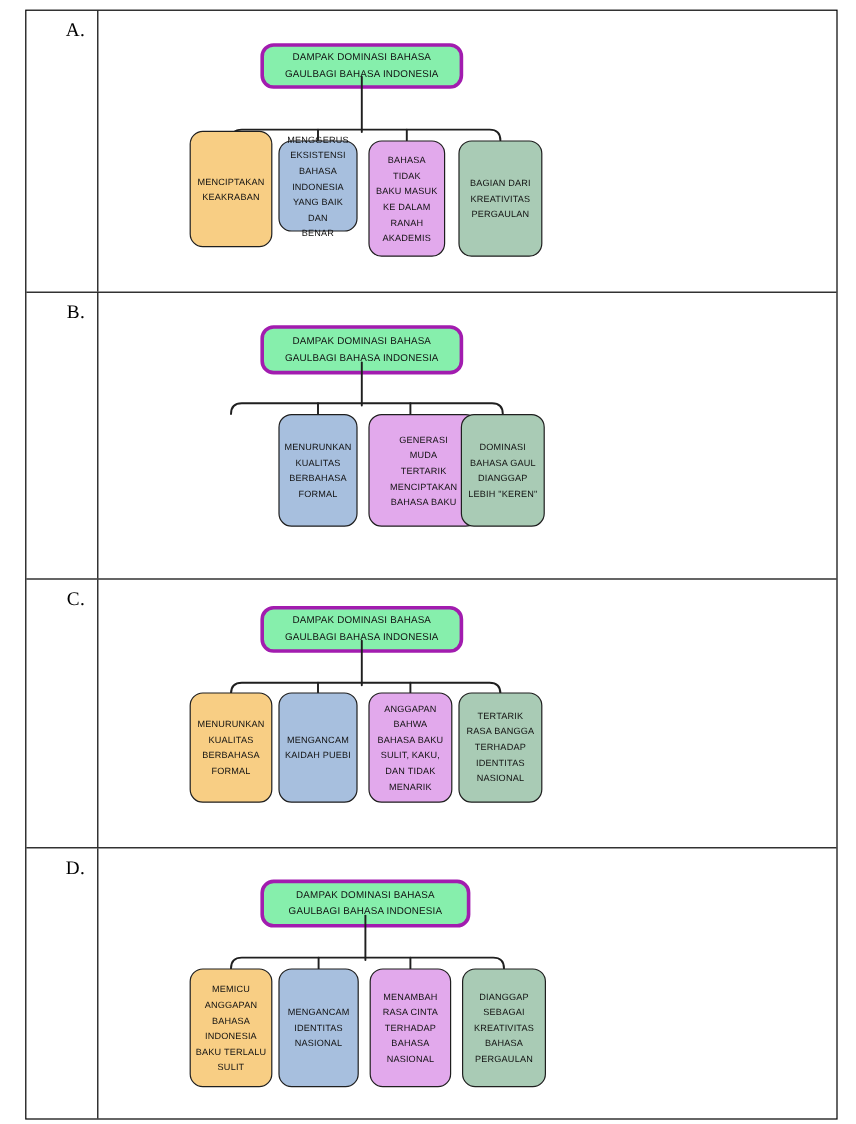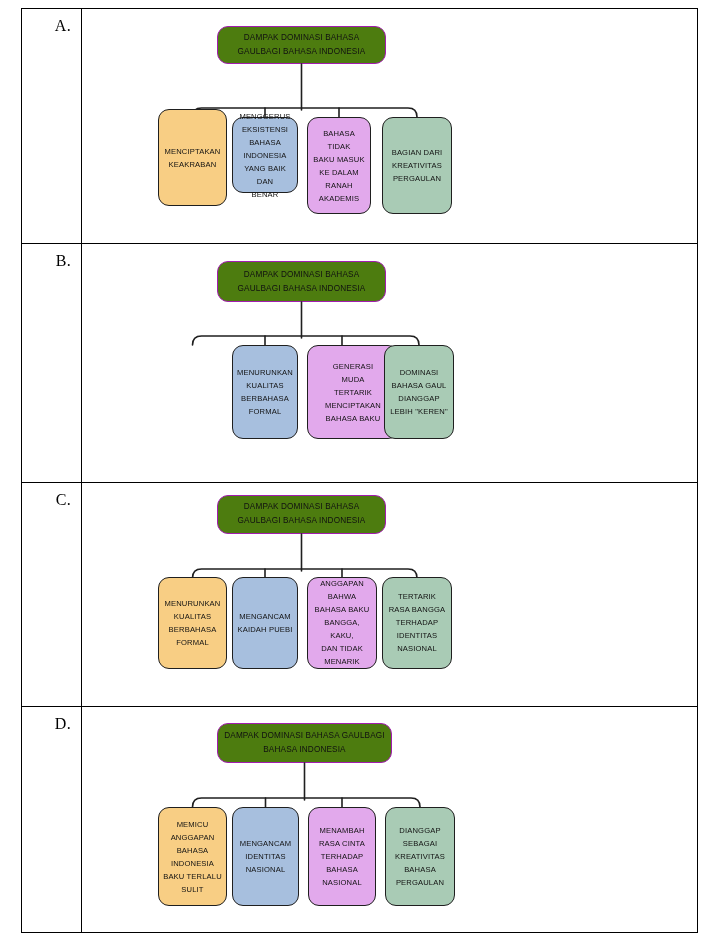--- a/index.html
+++ b/index.html
@@ -70,33 +70,34 @@
     position: absolute;
     left: 0;
     top: 0;
     width: 100%;
     height: 100%;
   }
 
   
   .root-node {
     position: absolute;
-    background: #4d7c0f;
-    border: 1px solid #a21caf;
+    background: #86efac;
+    border: 3px solid #a21caf;
     border-radius: 11px;
     box-sizing: border-box;
     display: flex;
     align-items: center;
     justify-content: center;
     text-align: center;
     color: #111111;
     font-size: 8.2px;
     line-height: 14px;
     letter-spacing: 0.15px;
     padding: 2px 6px;
+    margin-top: 10px;
   }
 
   
   .connector {
     position: absolute;
     left: 0;
     top: 0;
     overflow: visible;
     pointer-events: none;
   }
@@ -251,21 +252,21 @@
             <div>
               <span>MENGANCAM</span>
               <span>KAIDAH PUEBI</span>
             </div>
           </div>
           <div class="leaf-node c-purple" style="left: 225px; top: 94px; width: 70px; height: 92px;">
             <div>
               <span>ANGGAPAN</span>
               <span>BAHWA</span>
               <span>BAHASA BAKU</span>
-              <span>BANGGA, KAKU,</span>
+              <span>SULIT, KAKU,</span>
               <span>DAN TIDAK</span>
               <span>MENARIK</span>
             </div>
           </div>
           <div class="leaf-node c-green" style="left: 300px; top: 94px; width: 70px; height: 92px;">
             <div>
               <span>TERTARIK</span>
               <span>RASA BANGGA</span>
               <span>TERHADAP</span>
               <span>IDENTITAS</span>

